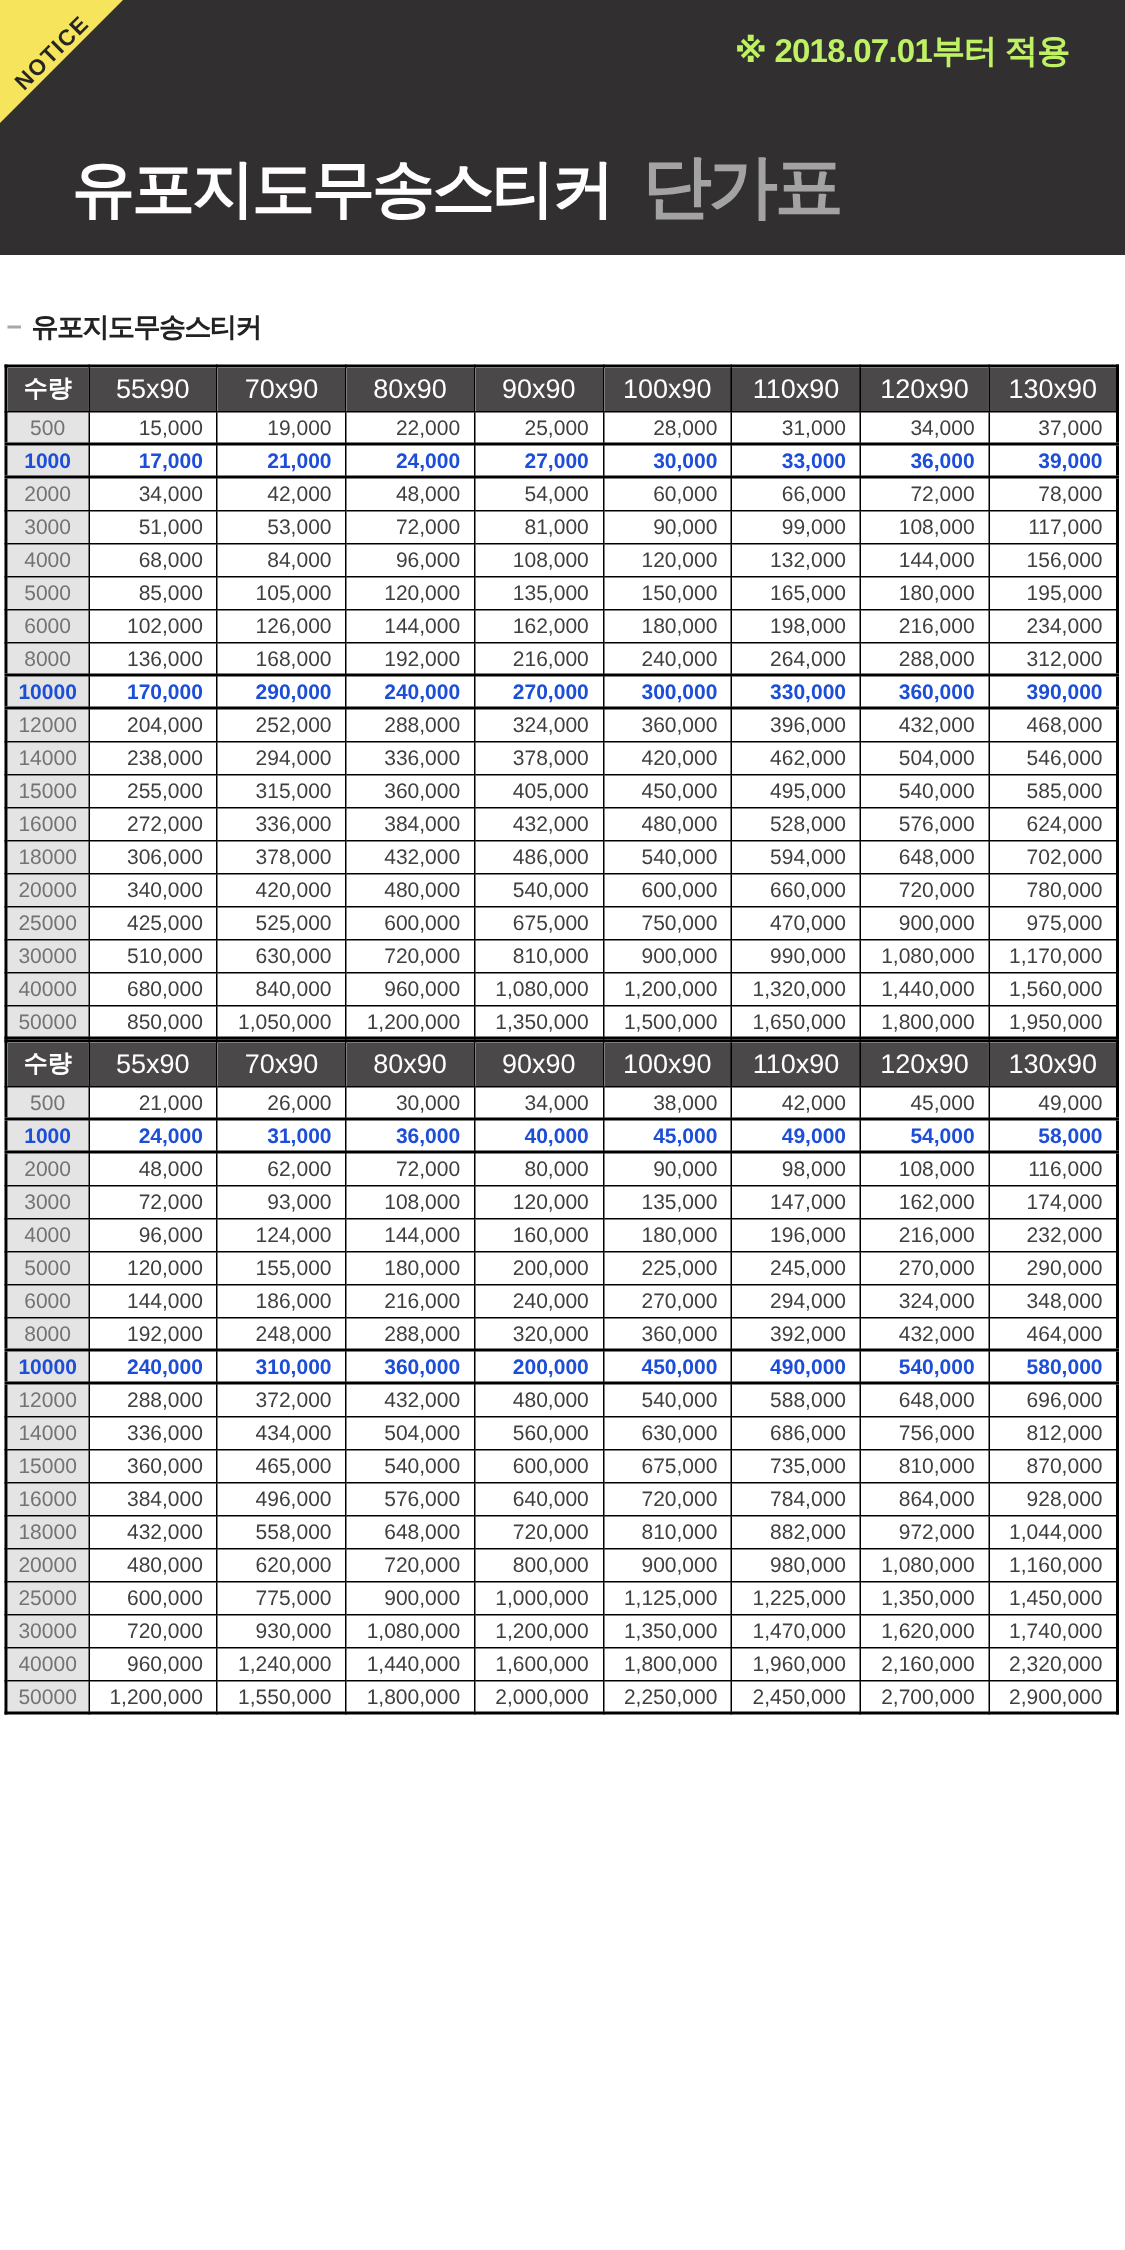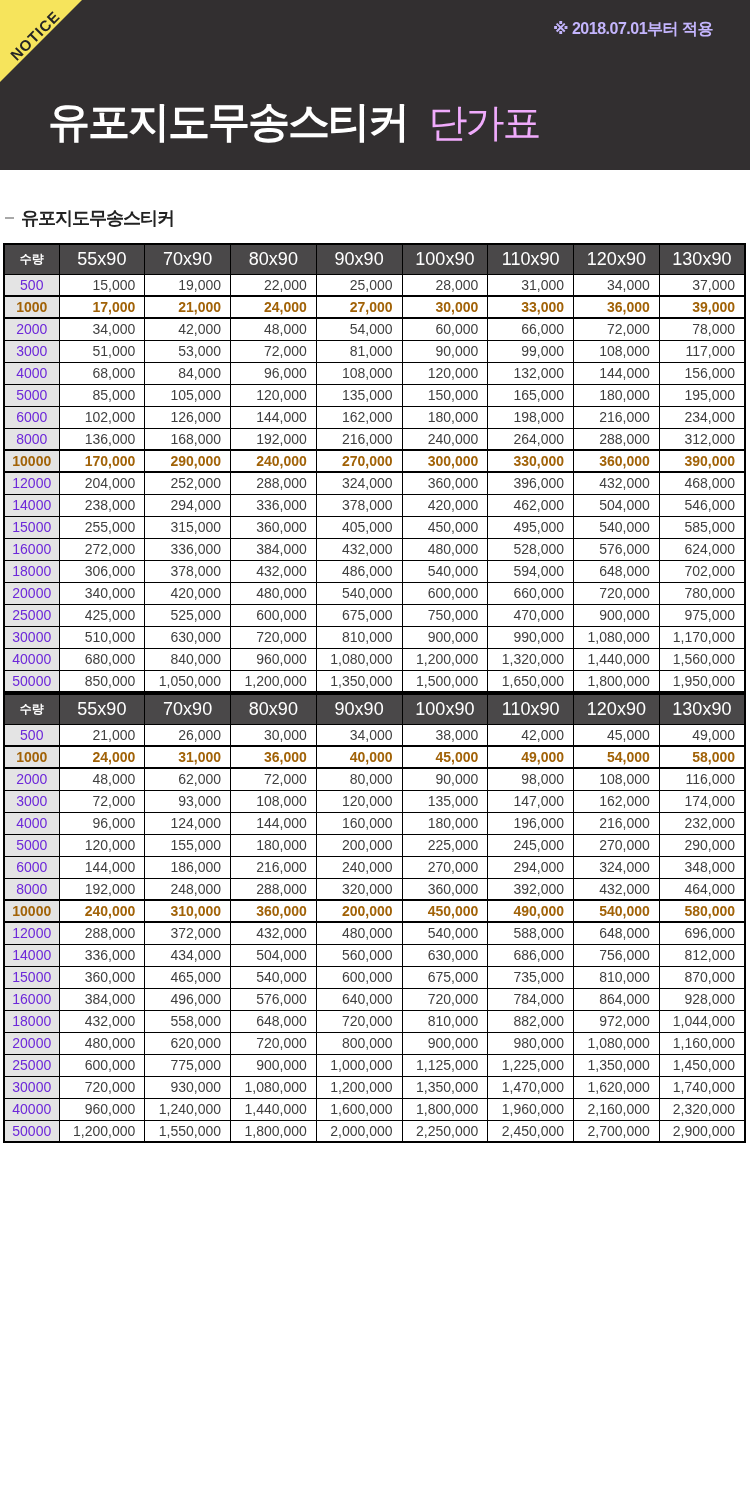--- a/index.html
+++ b/index.html
@@ -25,30 +25,30 @@
     border-top:82px solid var(--ribbon);
     border-right:82px solid transparent;
   }
   .ribbon-text{
     position:absolute;top:27px;left:-22px;width:114px;
     text-align:center;transform:rotate(-45deg);
     font-size:15px;font-weight:700;color:#252525;letter-spacing:1px;
   }
   .effective-note{
     position:absolute;top:19px;right:37px;
-    color:#c4b5fd;font-size:16px;font-weight:700;letter-spacing:-0.5px;
+    color:#bef264;font-size:22px;font-weight:700;letter-spacing:-0.5px;
   }
   .main-title{
     position:absolute;left:48px;top:94px;white-space:nowrap;
   }
   .main-title .t1{
     font-size:42px;font-weight:700;color:#ffffff;letter-spacing:-2px;
   }
   .main-title .t2{
-    font-size:39px;font-weight:400;color:#f0abfc;letter-spacing:-2px;margin-left:16px;
+    font-size:46px;font-weight:700;color:#a3a3a3;letter-spacing:-2px;margin-left:16px;
   }
   
   .content{padding:0 4px 0 3px;}
   .section-label{
     margin:36px 2px 13px 2px;
     font-size:18px;font-weight:700;color:#222222;letter-spacing:-1px;
   }
   .section + .section .section-label{margin-top:46px;}
   .section-label .dash{
     display:inline-block;width:9px;height:2px;background:#a8a8a8;
@@ -59,29 +59,29 @@
     width:100%;border-collapse:collapse;table-layout:fixed;
     border:2px solid #000000;
   }
   .price-table th,.price-table td{
     border:1px solid #000000;overflow:hidden;white-space:nowrap;
   }
   .price-table th{
     height:30px;background:var(--th-bg);color:#ffffff;
     font-size:18px;font-weight:400;text-align:center;
   }
-  .price-table th:first-child{font-weight:700;font-size:12px;}
+  .price-table th:first-child{font-weight:700;font-size:16px;}
   .price-table th:first-child,
   .price-table td:first-child{width:55px;}
   .price-table td{height:22px;font-size:14px;color:#3f3f3f;}
   .price-table td.qty{
-    background:var(--qty-bg);text-align:center;color:#6d28d9;
+    background:var(--qty-bg);text-align:center;color:#737373;
   }
   .price-table td.price{text-align:right;padding-right:9px;}
-  .price-table tr.bold-row td{font-weight:700;color:#a16207;}
+  .price-table tr.bold-row td{font-weight:700;color:#1d4ed8;}
   .price-table tr.bold-row{border-top:2px solid #000;border-bottom:2px solid #000;}
 </style>
 </head>
 <body>
 
 <div class="top-header">
   <div class="ribbon-tri"></div>
   <div class="ribbon-text">NOTICE</div>
   <div class="effective-note">※ 2018.07.01부터 적용</div>
   <div class="main-title">

